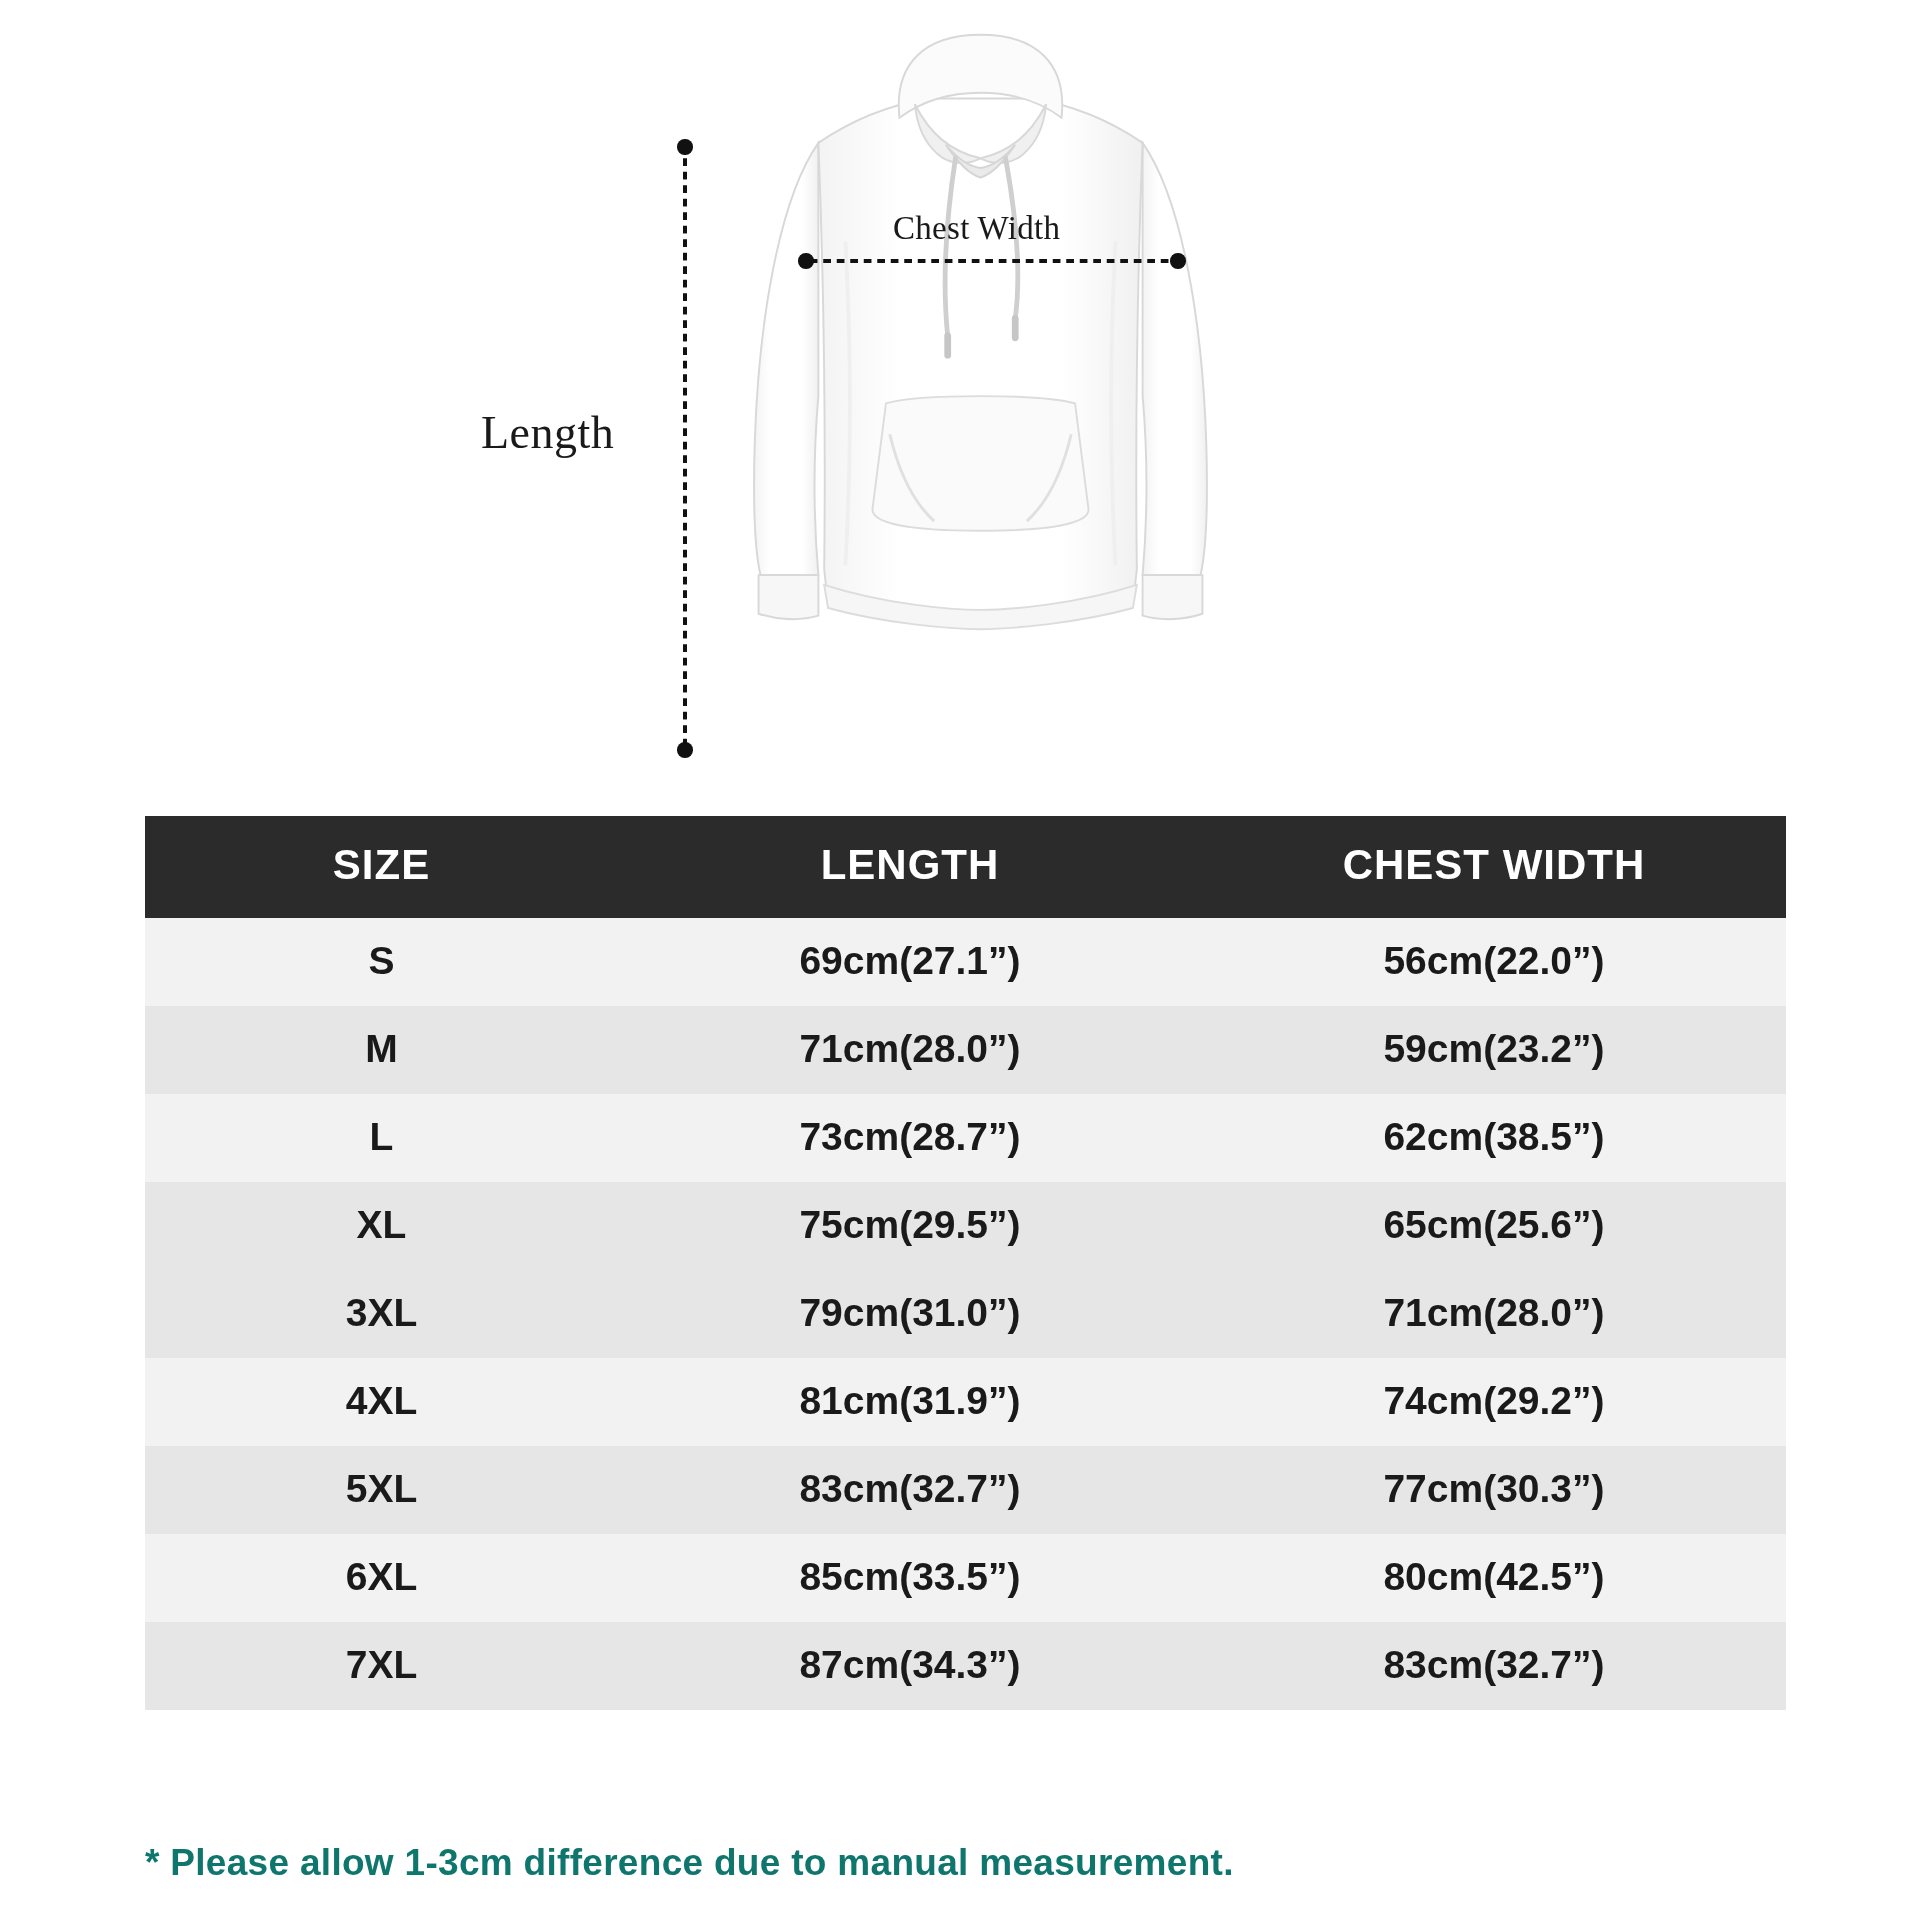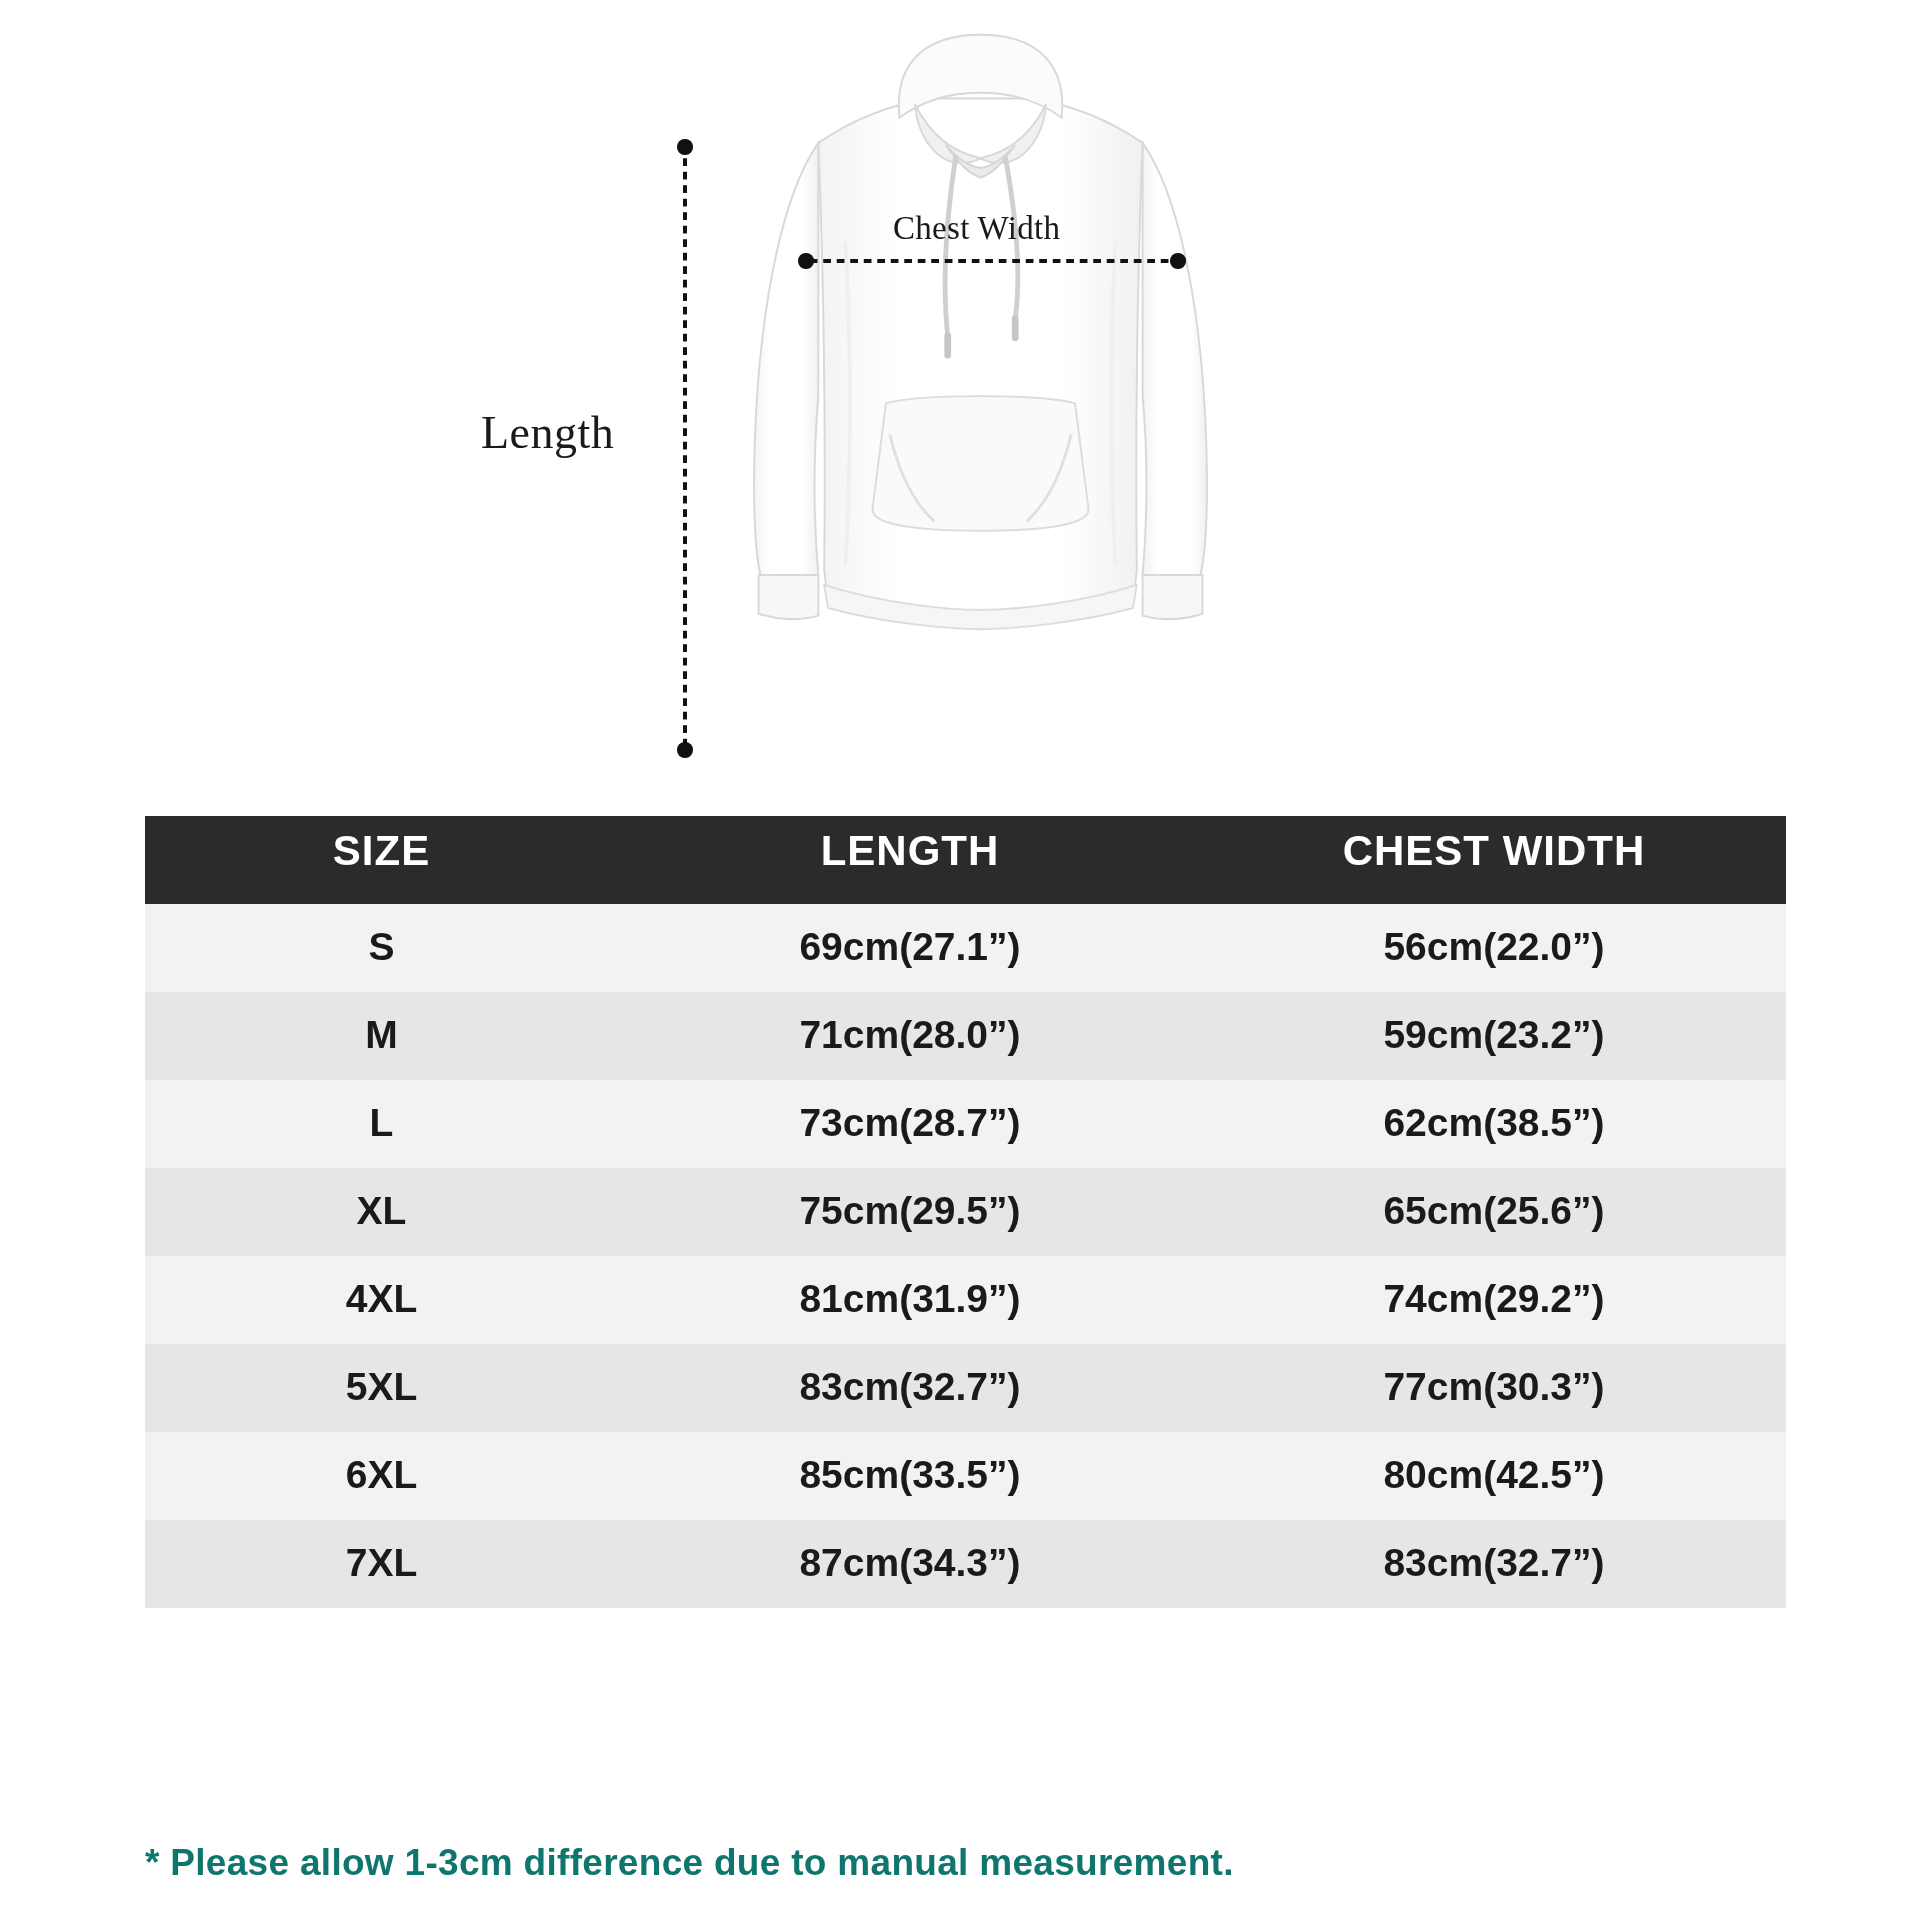--- a/index.html
+++ b/index.html
@@ -114,21 +114,21 @@
     width: 1641px;
     border-collapse: collapse;
     table-layout: fixed;
   }
   table.size-table thead th {
     background: #2b2b2b;
     color: #ffffff;
     font-size: 42px;
     font-weight: bold;
     letter-spacing: 1px;
-    padding: 11px 0 29px 0;
+    padding: 25px 0 29px 0;
     text-align: center;
     font-family: "Liberation Sans Narrow", "Liberation Sans", sans-serif;
   }
   table.size-table tbody td {
     text-align: center;
     font-size: 39px;
     font-weight: bold;
     color: #1a1a1a;
     padding: 21px 0 23px 0;
     font-family: "Liberation Sans Narrow", "Liberation Sans", sans-serif;
@@ -254,20 +254,25 @@
         <tr class="odd">
           <td>L</td>
           <td>73cm(28.7”)</td>
           <td>62cm(38.5”)</td>
         </tr>
         <tr class="even">
           <td>XL</td>
           <td>75cm(29.5”)</td>
           <td>65cm(25.6”)</td>
         </tr>
+        <tr class="even">
+          <td>3XL</td>
+          <td>79cm(31.0”)</td>
+          <td>71cm(28.0”)</td>
+        </tr>
         <tr class="odd">
           <td>4XL</td>
           <td>81cm(31.9”)</td>
           <td>74cm(29.2”)</td>
         </tr>
         <tr class="even">
           <td>5XL</td>
           <td>83cm(32.7”)</td>
           <td>77cm(30.3”)</td>
         </tr>

